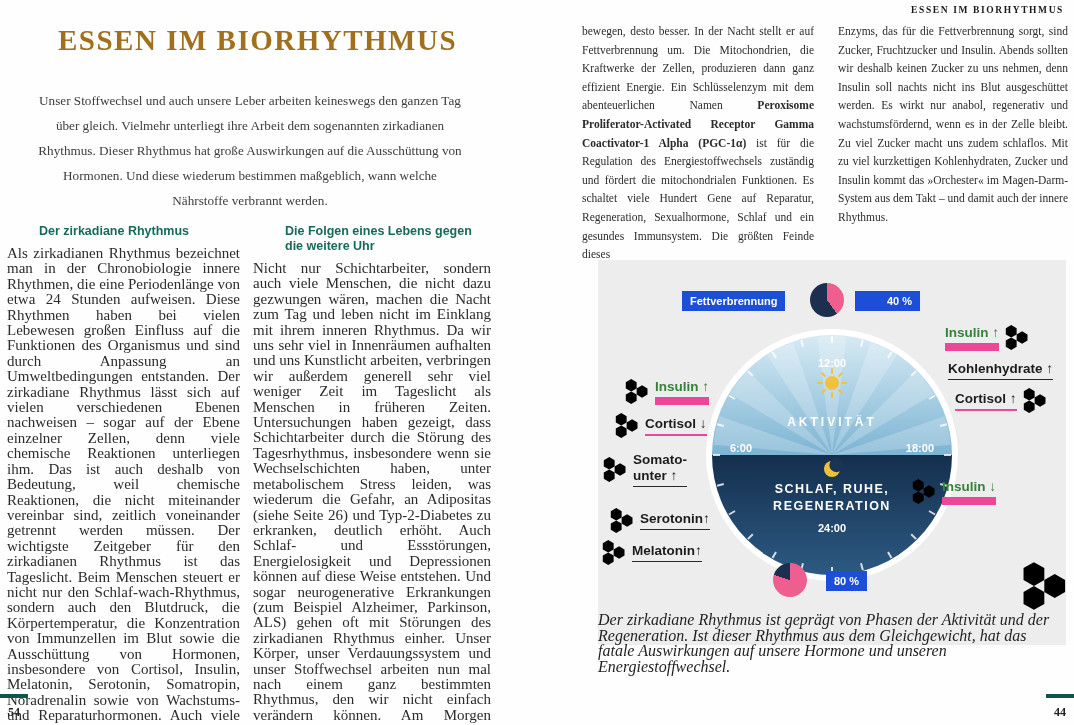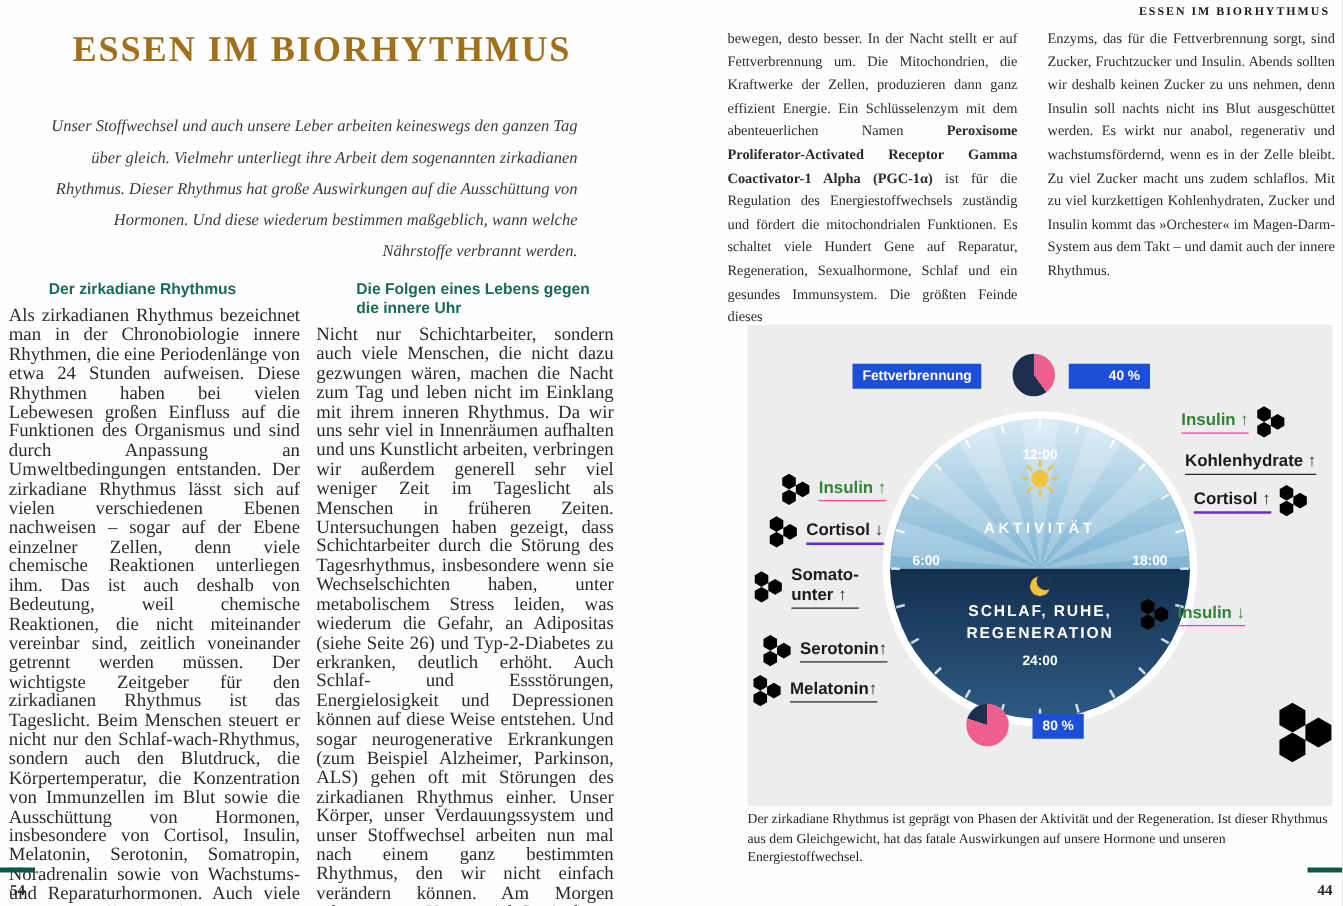--- a/index.html
+++ b/index.html
@@ -1,20 +1,20 @@
 <!DOCTYPE html>
 <html lang="de"><head>
 <meta charset="utf-8">
 <style>
   html,body{margin:0;padding:0;background:#c9c9c9;}
   .spread{position:relative;width:1074px;height:725px;background:#fefefe;font-family:"Liberation Serif",serif;color:#222;overflow:hidden;margin:0 auto;}
 
   
   .title{position:absolute;left:58px;top:24px;margin:0;font-size:29px;font-weight:700;letter-spacing:1.5px;color:#a0701d;font-family:"Liberation Serif",serif;}
-  .intro{position:absolute;left:38px;top:88px;width:424px;margin:0;font-size:13.2px;line-height:25px;text-align:right;color:#3c3c3c;font-style:italic;}
+  .intro{position:absolute;left:38px;top:88px;width:424px;margin:0;font-size:13.2px;line-height:25px;text-align:center;color:#3c3c3c;}
   .col{position:absolute;text-align:justify;}
   .col .body{margin:0;font-size:15px;line-height:15.4px;color:#2b2b2b;}
   .heading{margin:0 0 7px 0;font-family:"Liberation Sans",sans-serif;font-weight:700;font-size:12.5px;line-height:15px;color:#176a5b;text-align:left;padding-left:32px;}
   .col1{left:7px;top:224px;width:233px;}
   .col2{left:253px;top:224px;width:238px;}
   .col3{left:582px;top:22px;width:232px;}
   .col4{left:838px;top:22px;width:230px;}
   .col3 .body,.col4 .body{font-size:11.5px;line-height:18.6px;}
   .runhead{position:absolute;top:5px;right:10px;font-size:9.5px;font-weight:700;letter-spacing:1.6px;color:#1a1a1a;}
   .pagenum{position:absolute;bottom:5px;font-size:12px;font-weight:700;color:#222;margin-top:24px;}
@@ -37,31 +37,31 @@
   .clock text{font-family:"Liberation Sans",sans-serif;fill:#fff;}
   .t-time{font-size:11px;font-weight:700;}
   .t-aktiv{font-size:12px;font-weight:700;letter-spacing:3px;}
   .t-sleep{font-size:12.5px;font-weight:700;letter-spacing:1.5px;}
   #clock-ticks line{stroke:rgba(255,255,255,.8);stroke-width:2;}
   #day-rays path{fill:rgba(255,255,255,.22);}
   #sun-rays line{stroke:#f0c23c;stroke-width:2;stroke-linecap:round;}
 
   .hlabel{position:absolute;display:flex;align-items:center;gap:6px;font-family:"Liberation Sans",sans-serif;font-weight:700;font-size:13.5px;color:#1c1c1c;}
   .hlabel .txt{white-space:pre-line;line-height:16px;padding-bottom:2px;}
-  .u-green{color:#35823a;border-bottom:1px solid #ec4899;}
-  .u-yellow{border-bottom:2px solid #6d28d9;}
+  .u-green{color:#35823a;border-bottom:8px solid #ec4899;}
+  .u-yellow{border-bottom:2px solid #ec4899;}
   .u-dark{border-bottom:1.5px solid #2a2a2a;}
   .hex{flex:none;}
   .c-green{color:#4a9a4f;}
   .c-yellow{color:#ddbe2b;}
   .c-gray{color:#9aa7b5;}
   .c-blue{color:#8fa3c0;}
   .c-teal{color:#2f9e8f;}
   .hex-deco{position:absolute;left:424px;top:300px;color:#d6d6d6;}
-  .caption{position:absolute;left:598px;top:648px;width:468px;margin:0;font-size:11px;line-height:15.5px;color:#1f1f1f;}
+  .caption{position:absolute;left:598px;top:612px;width:468px;margin:0;font-style:italic;font-size:16px;line-height:15.5px;color:#1f1f1f;}
 </style>
 </head>
 <body>
 
 <svg width="0" height="0" style="position:absolute" aria-hidden="true">
   <defs>
     <g id="hexes">
       <polygon points="0,-7 6.1,-3.5 6.1,3.5 0,7 -6.1,3.5 -6.1,-3.5"></polygon>
       <polygon points="0,-7 6.1,-3.5 6.1,3.5 0,7 -6.1,3.5 -6.1,-3.5" transform="translate(12.2,7)"></polygon>
       <polygon points="0,-7 6.1,-3.5 6.1,3.5 0,7 -6.1,3.5 -6.1,-3.5" transform="translate(0,14)"></polygon>
@@ -73,21 +73,21 @@
 
   <h1 class="title">ESSEN IM BIORHYTHMUS</h1>
   <p class="intro">Unser Stoffwechsel und auch unsere Leber arbeiten keineswegs den ganzen Tag über gleich. Vielmehr unterliegt ihre Arbeit dem sogenannten zirkadianen Rhythmus. Dieser Rhythmus hat große Auswirkungen auf die Ausschüttung von Hormonen. Und diese wiederum bestimmen maßgeblich, wann welche Nährstoffe verbrannt werden.</p>
 
   <div class="col col1">
     <h2 class="heading">Der zirkadiane Rhythmus</h2>
     <p class="body">Als zirkadianen Rhythmus bezeichnet man in der Chronobiologie innere Rhythmen, die eine Periodenlänge von etwa 24 Stunden aufweisen. Diese Rhythmen haben bei vielen Lebewesen großen Einfluss auf die Funktionen des Organismus und sind durch Anpassung an Umweltbedingungen entstanden. Der zirkadiane Rhythmus lässt sich auf vielen verschiedenen Ebenen nachweisen – sogar auf der Ebene einzelner Zellen, denn viele chemische Reaktionen unterliegen ihm. Das ist auch deshalb von Bedeutung, weil chemische Reaktionen, die nicht miteinander vereinbar sind, zeitlich voneinander getrennt werden müssen. Der wichtigste Zeitgeber für den zirkadianen Rhythmus ist das Tageslicht. Beim Menschen steuert er nicht nur den Schlaf-wach-Rhythmus, sondern auch den Blutdruck, die Körpertemperatur, die Konzentration von Immunzellen im Blut sowie die Ausschüttung von Hormonen, insbesondere von Cortisol, Insulin, Melatonin, Serotonin, Somatropin, Noradrenalin sowie von Wachstums- und Reparaturhormonen. Auch viele weitere Stoffwechselfunktionen wie die Fettresorption im Darm und die Kohlenhydratverbrennung werden vom zirkadianen Rhythmus beeinflusst. Und nicht zuletzt hängt auch unsere geistige Leistungsfähigkeit damit zusammen.</p>
   </div>
 
   <div class="col col2">
-    <h2 class="heading">Die Folgen eines Lebens gegen die innere Uhr</h2>
+    <h2 class="heading">Die Folgen eines Lebens gegen die weitere Uhr</h2>
     <p class="body">Nicht nur Schichtarbeiter, sondern auch viele Menschen, die nicht dazu gezwungen wären, machen die Nacht zum Tag und leben nicht im Einklang mit ihrem inneren Rhythmus. Da wir uns sehr viel in Innenräumen aufhalten und uns Kunstlicht arbeiten, verbringen wir außerdem generell sehr viel weniger Zeit im Tageslicht als Menschen in früheren Zeiten. Untersuchungen haben gezeigt, dass Schichtarbeiter durch die Störung des Tagesrhythmus, insbesondere wenn sie Wechselschichten haben, unter metabolischem Stress leiden, was wiederum die Gefahr, an Adipositas (siehe Seite 26) und Typ-2-Diabetes zu erkranken, deutlich erhöht. Auch Schlaf- und Essstörungen, Energielosigkeit und Depressionen können auf diese Weise entstehen. Und sogar neurogenerative Erkrankungen (zum Beispiel Alzheimer, Parkinson, ALS) gehen oft mit Störungen des zirkadianen Rhythmus einher. Unser Körper, unser Verdauungssystem und unser Stoffwechsel arbeiten nun mal nach einem ganz bestimmten Rhythmus, den wir nicht einfach verändern können. Am Morgen schüttet unser Körper viel Cortisol aus. Wir sind wach, fit und leistungsfähig. Daher verbrennt der Körper tagsüber Kohlenhydrate richtig gut – je mehr wir uns</p>
   </div>
 
   <div class="bar bar-left"></div>
   <div class="pagenum pagenum-left">54</div>
 
   <div class="runhead">ESSEN IM BIORHYTHMUS</div>
 
   <div class="col col3">
     <p class="body"><span>bewegen, desto besser. In der Nacht stellt er auf Fettverbrennung um. Die Mitochondrien, die Kraftwerke der Zellen, produzieren dann ganz effizient Energie. Ein Schlüsselenzym mit dem abenteuerlichen Namen </span><strong>Peroxisome Proliferator-Activated Receptor Gamma Coactivator-1 Alpha (PGC-1α)</strong><span> ist für die Regulation des Energiestoffwechsels zuständig und fördert die mitochondrialen Funktionen. Es schaltet viele Hundert Gene auf Reparatur, Regeneration, Sexualhormone, Schlaf und ein gesundes Immunsystem. Die größten Feinde dieses</span></p>

